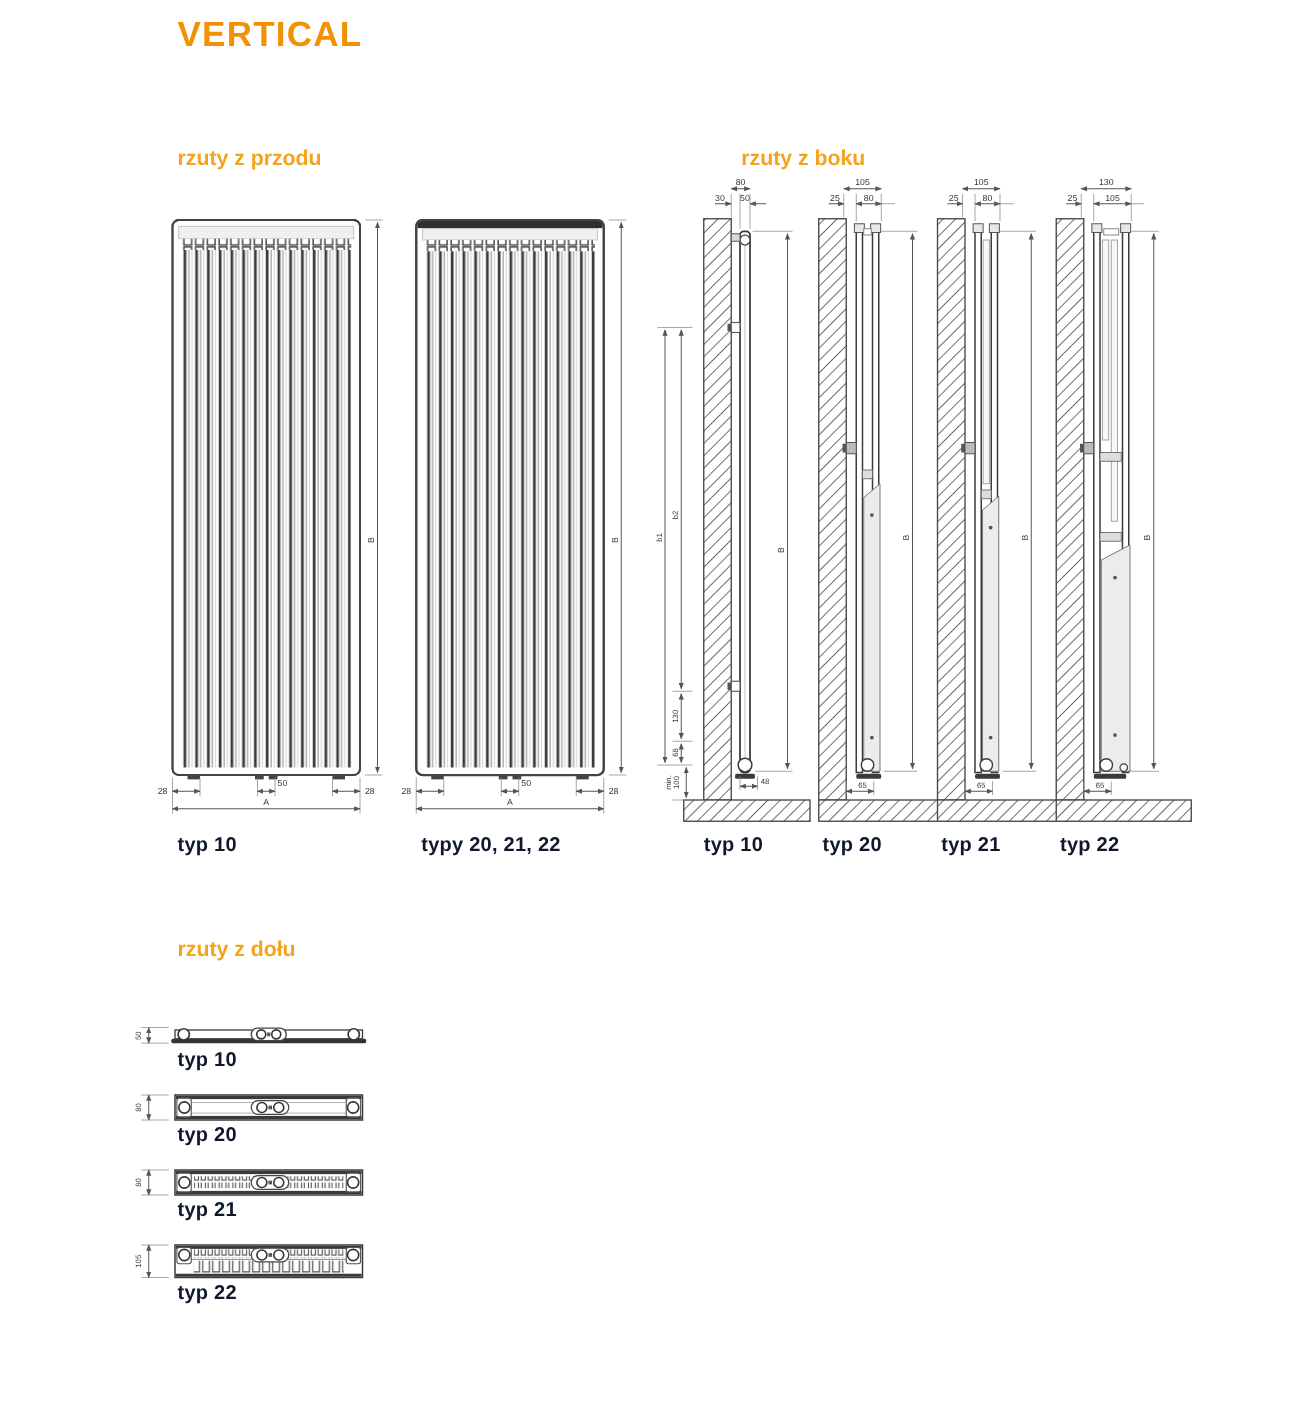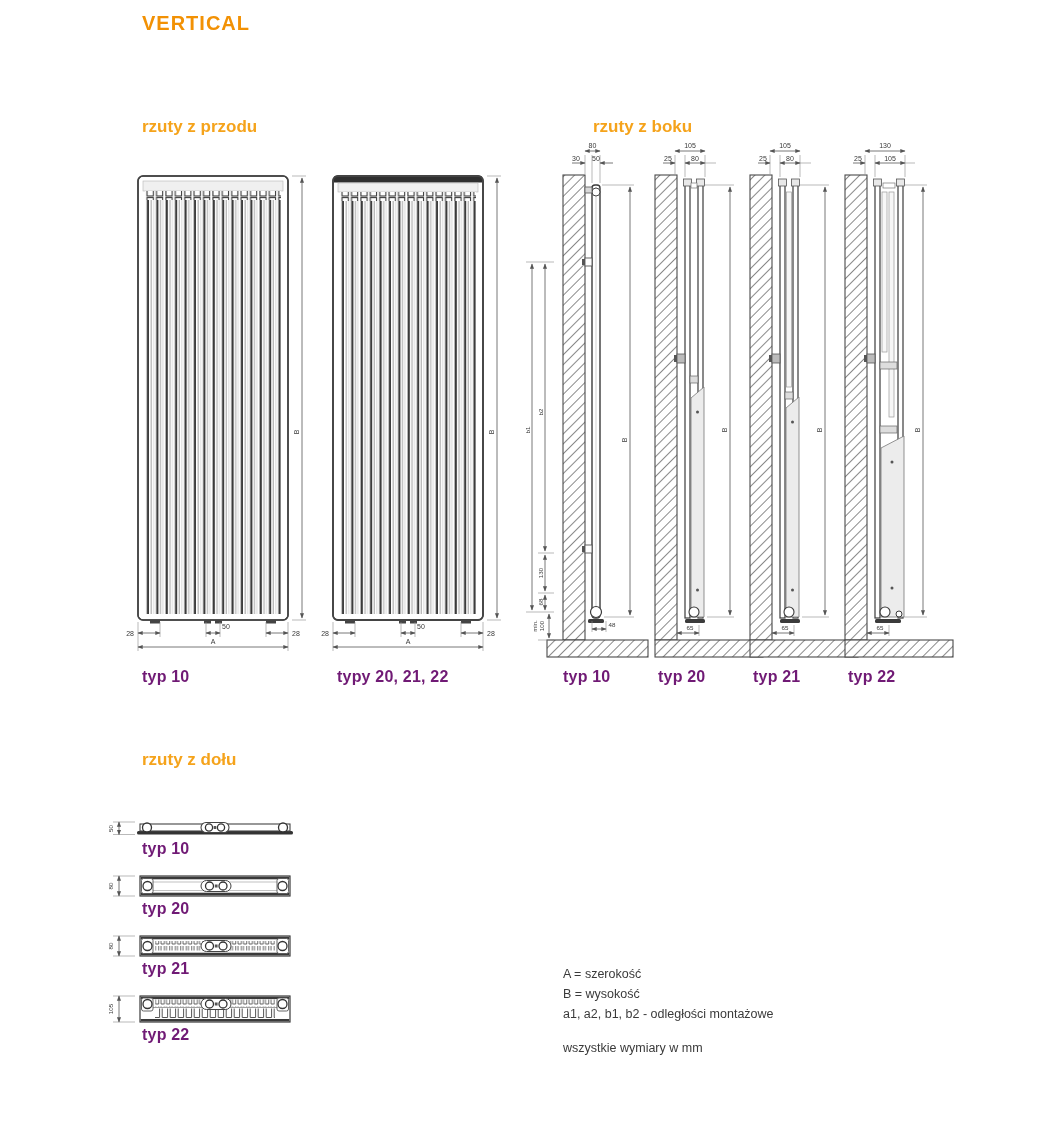--- a/index.html
+++ b/index.html
@@ -1,22 +1,22 @@
 <!DOCTYPE html>
 <html><head>
 <meta charset="utf-8">
 <style>
   html,body{margin:0;padding:0;background:#fff;}
   .page{position:relative;width:1048px;height:1126px;background:#fff;overflow:hidden;
         font-family:"Liberation Sans",sans-serif;color:#2b2b2b;}
   .abs{position:absolute;}
-  .title{position:absolute;left:142px;top:12px;font-size:20px;font-weight:800;
+  .title{position:absolute;left:142px;top:12px;font-size:28px;font-weight:800;
          letter-spacing:1px;color:#F29104;}
   .sub{position:absolute;font-size:17px;font-weight:700;color:#F5A31B;margin-top:13px;}
-  .lbl{position:absolute;font-size:16px;font-weight:700;color:#701a75;letter-spacing:.2px;}
+  .lbl{position:absolute;font-size:16px;font-weight:700;color:#0f172a;letter-spacing:.2px;}
   .legend{position:absolute;left:563px;top:964px;font-size:12.5px;color:#3a3a3a;line-height:20px;}
   .legend .note{margin-top:14px;}
   svg{overflow:visible;}
   svg text{font-family:"Liberation Sans",sans-serif;fill:#3a3a3a;}
   .dt{font-size:7px;}
   .dts{font-size:6.2px;}
   .dl{stroke:#555;stroke-width:.8;fill:none;}
   .dla{marker-start:url(#arr);marker-end:url(#arr);}
   .me{marker-end:url(#arr);}
   .xl{stroke:#8a8a8a;stroke-width:.6;fill:none;}
@@ -407,20 +407,14 @@
     </g>
     <g>
       <line x1="8" y1="8" x2="30" y2="8" class="xl"></line>
       <line x1="8" y1="34" x2="30" y2="34" class="xl"></line>
       <line x1="14" y1="8" x2="14" y2="34" class="dl dla"></line>
       <text class="dts" text-anchor="middle" transform="rotate(-90 7.5 21)" x="7.5" y="21">105</text>
     </g>
   </svg>
   <div class="lbl" style="left:142px;top:1026px">typ 22</div>
 
-  <div class="legend">
-    <div>A = szerokość</div>
-    <div>B = wysokość</div>
-    <div>a1, a2, b1, b2 - odległości montażowe</div>
-    <div class="note">wszystkie wymiary w mm</div>
-  </div>
 
 </div>
 
 </body></html>

